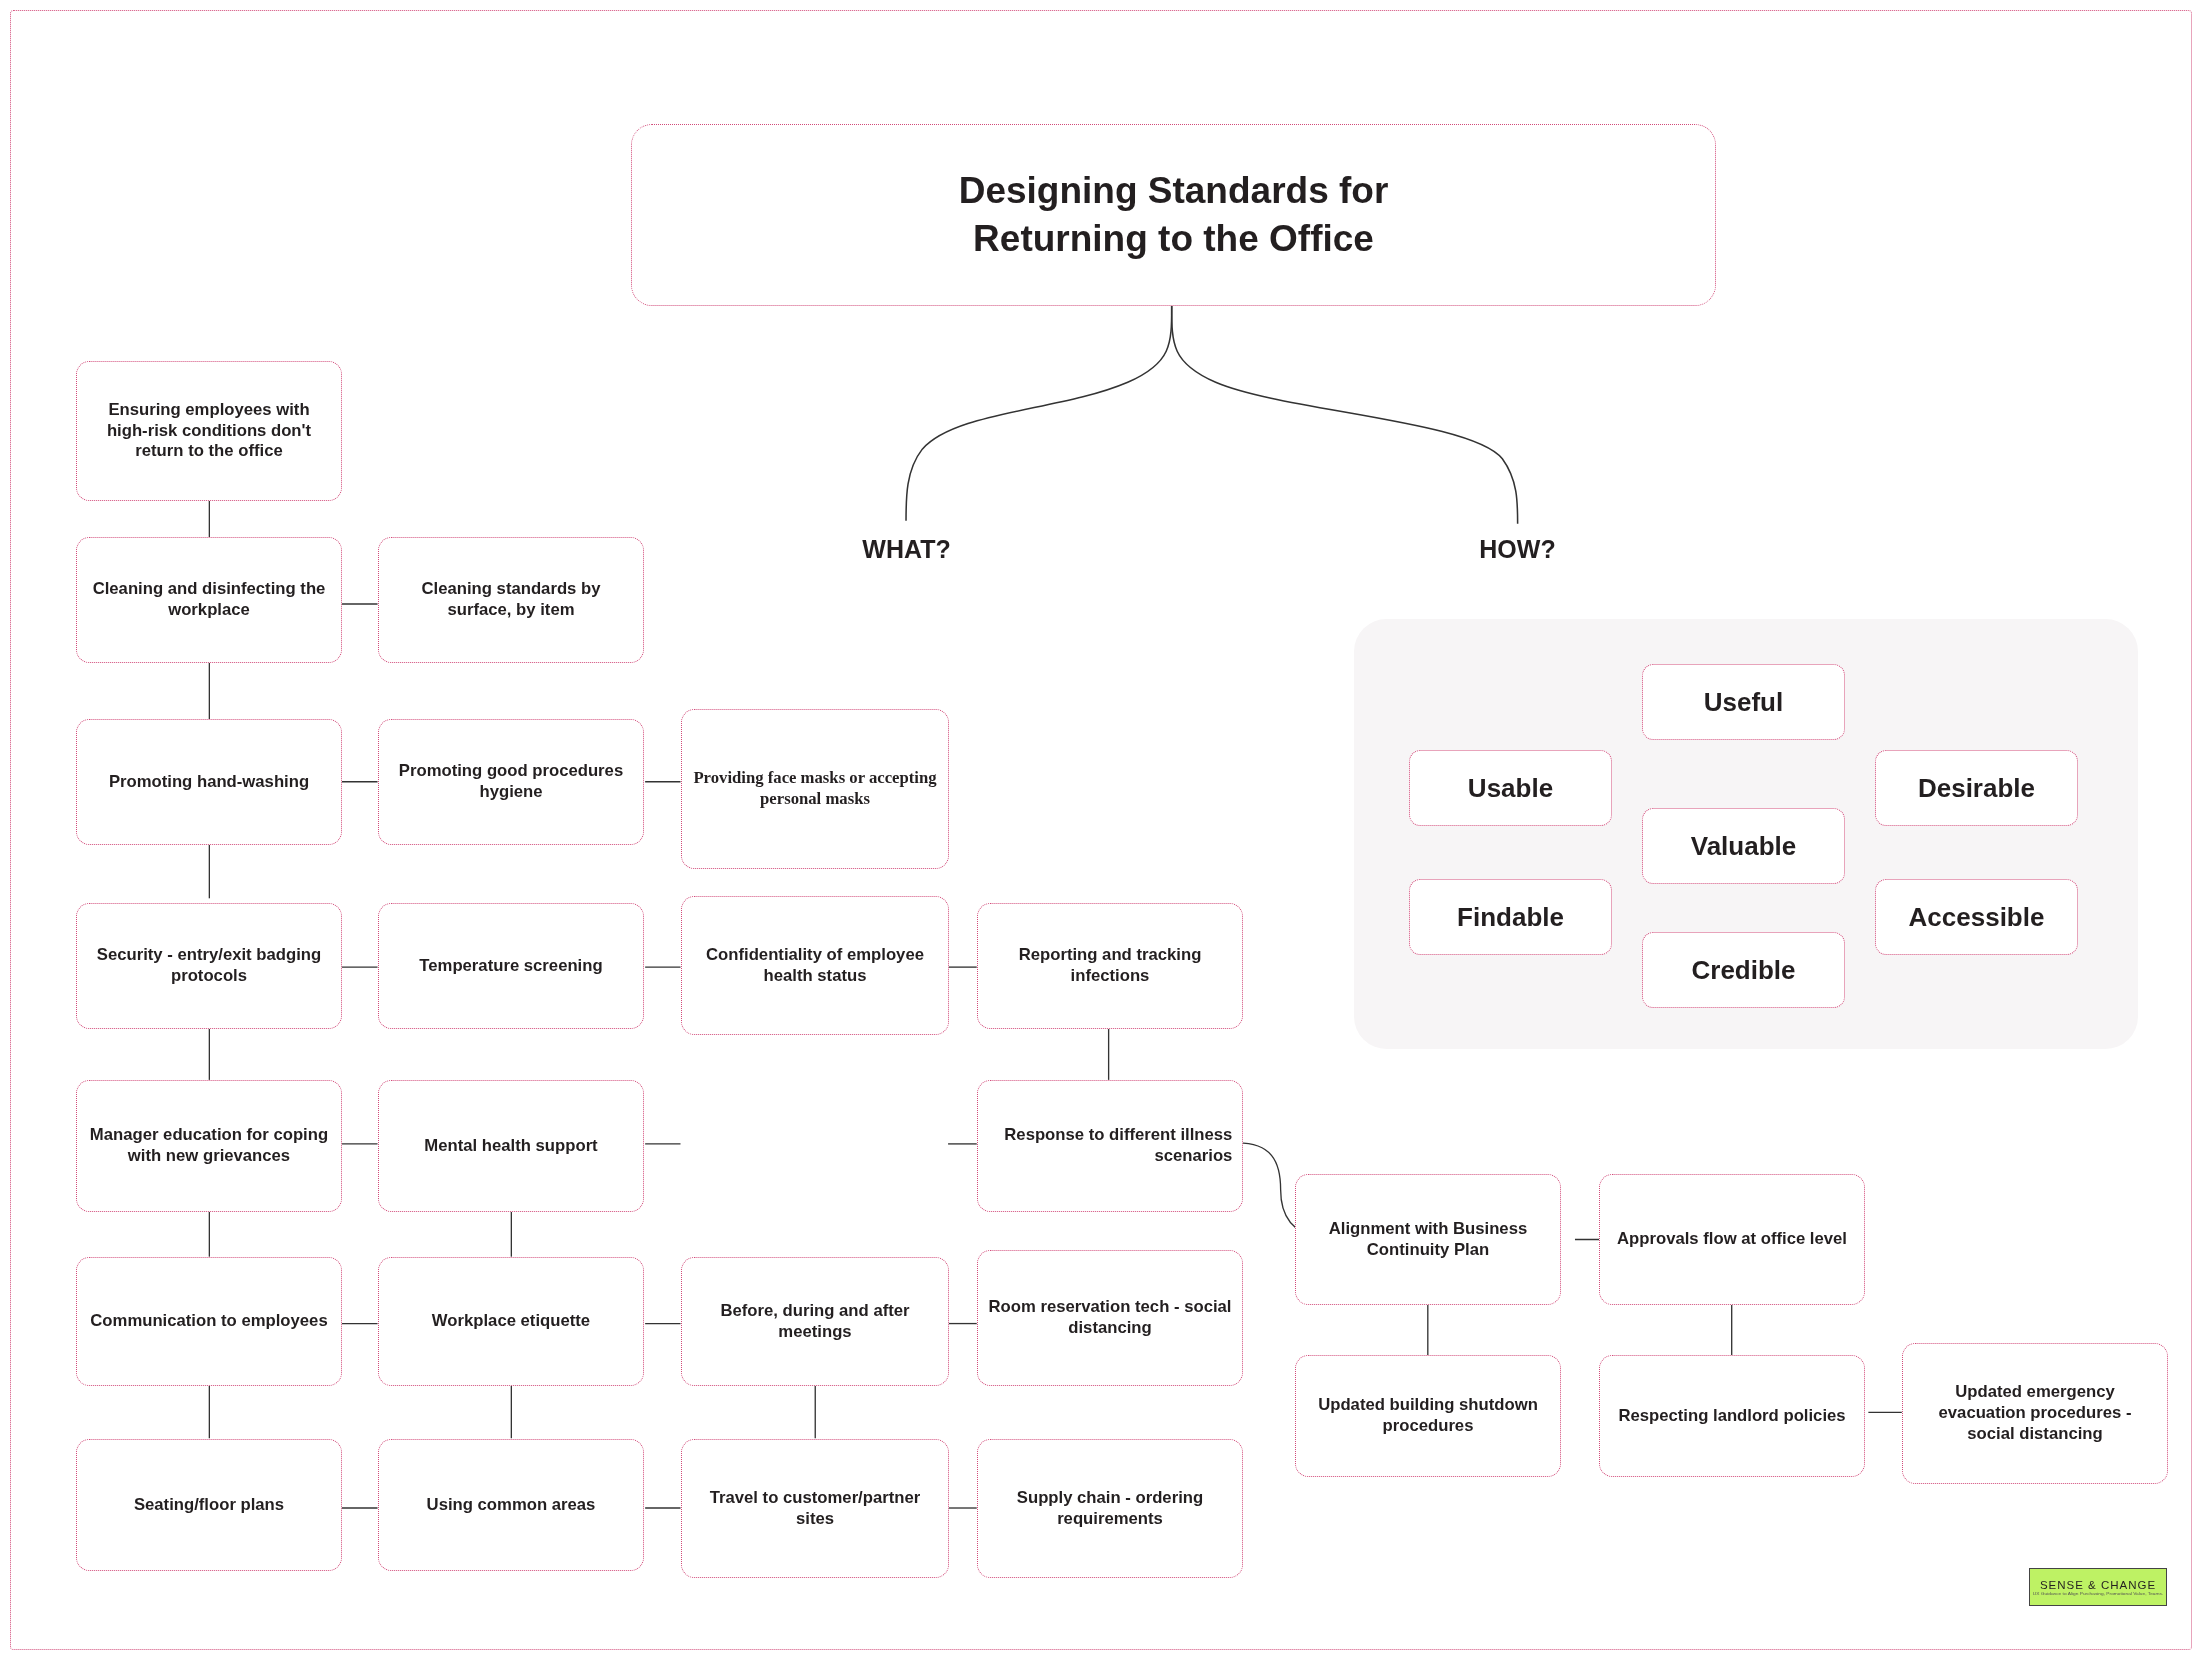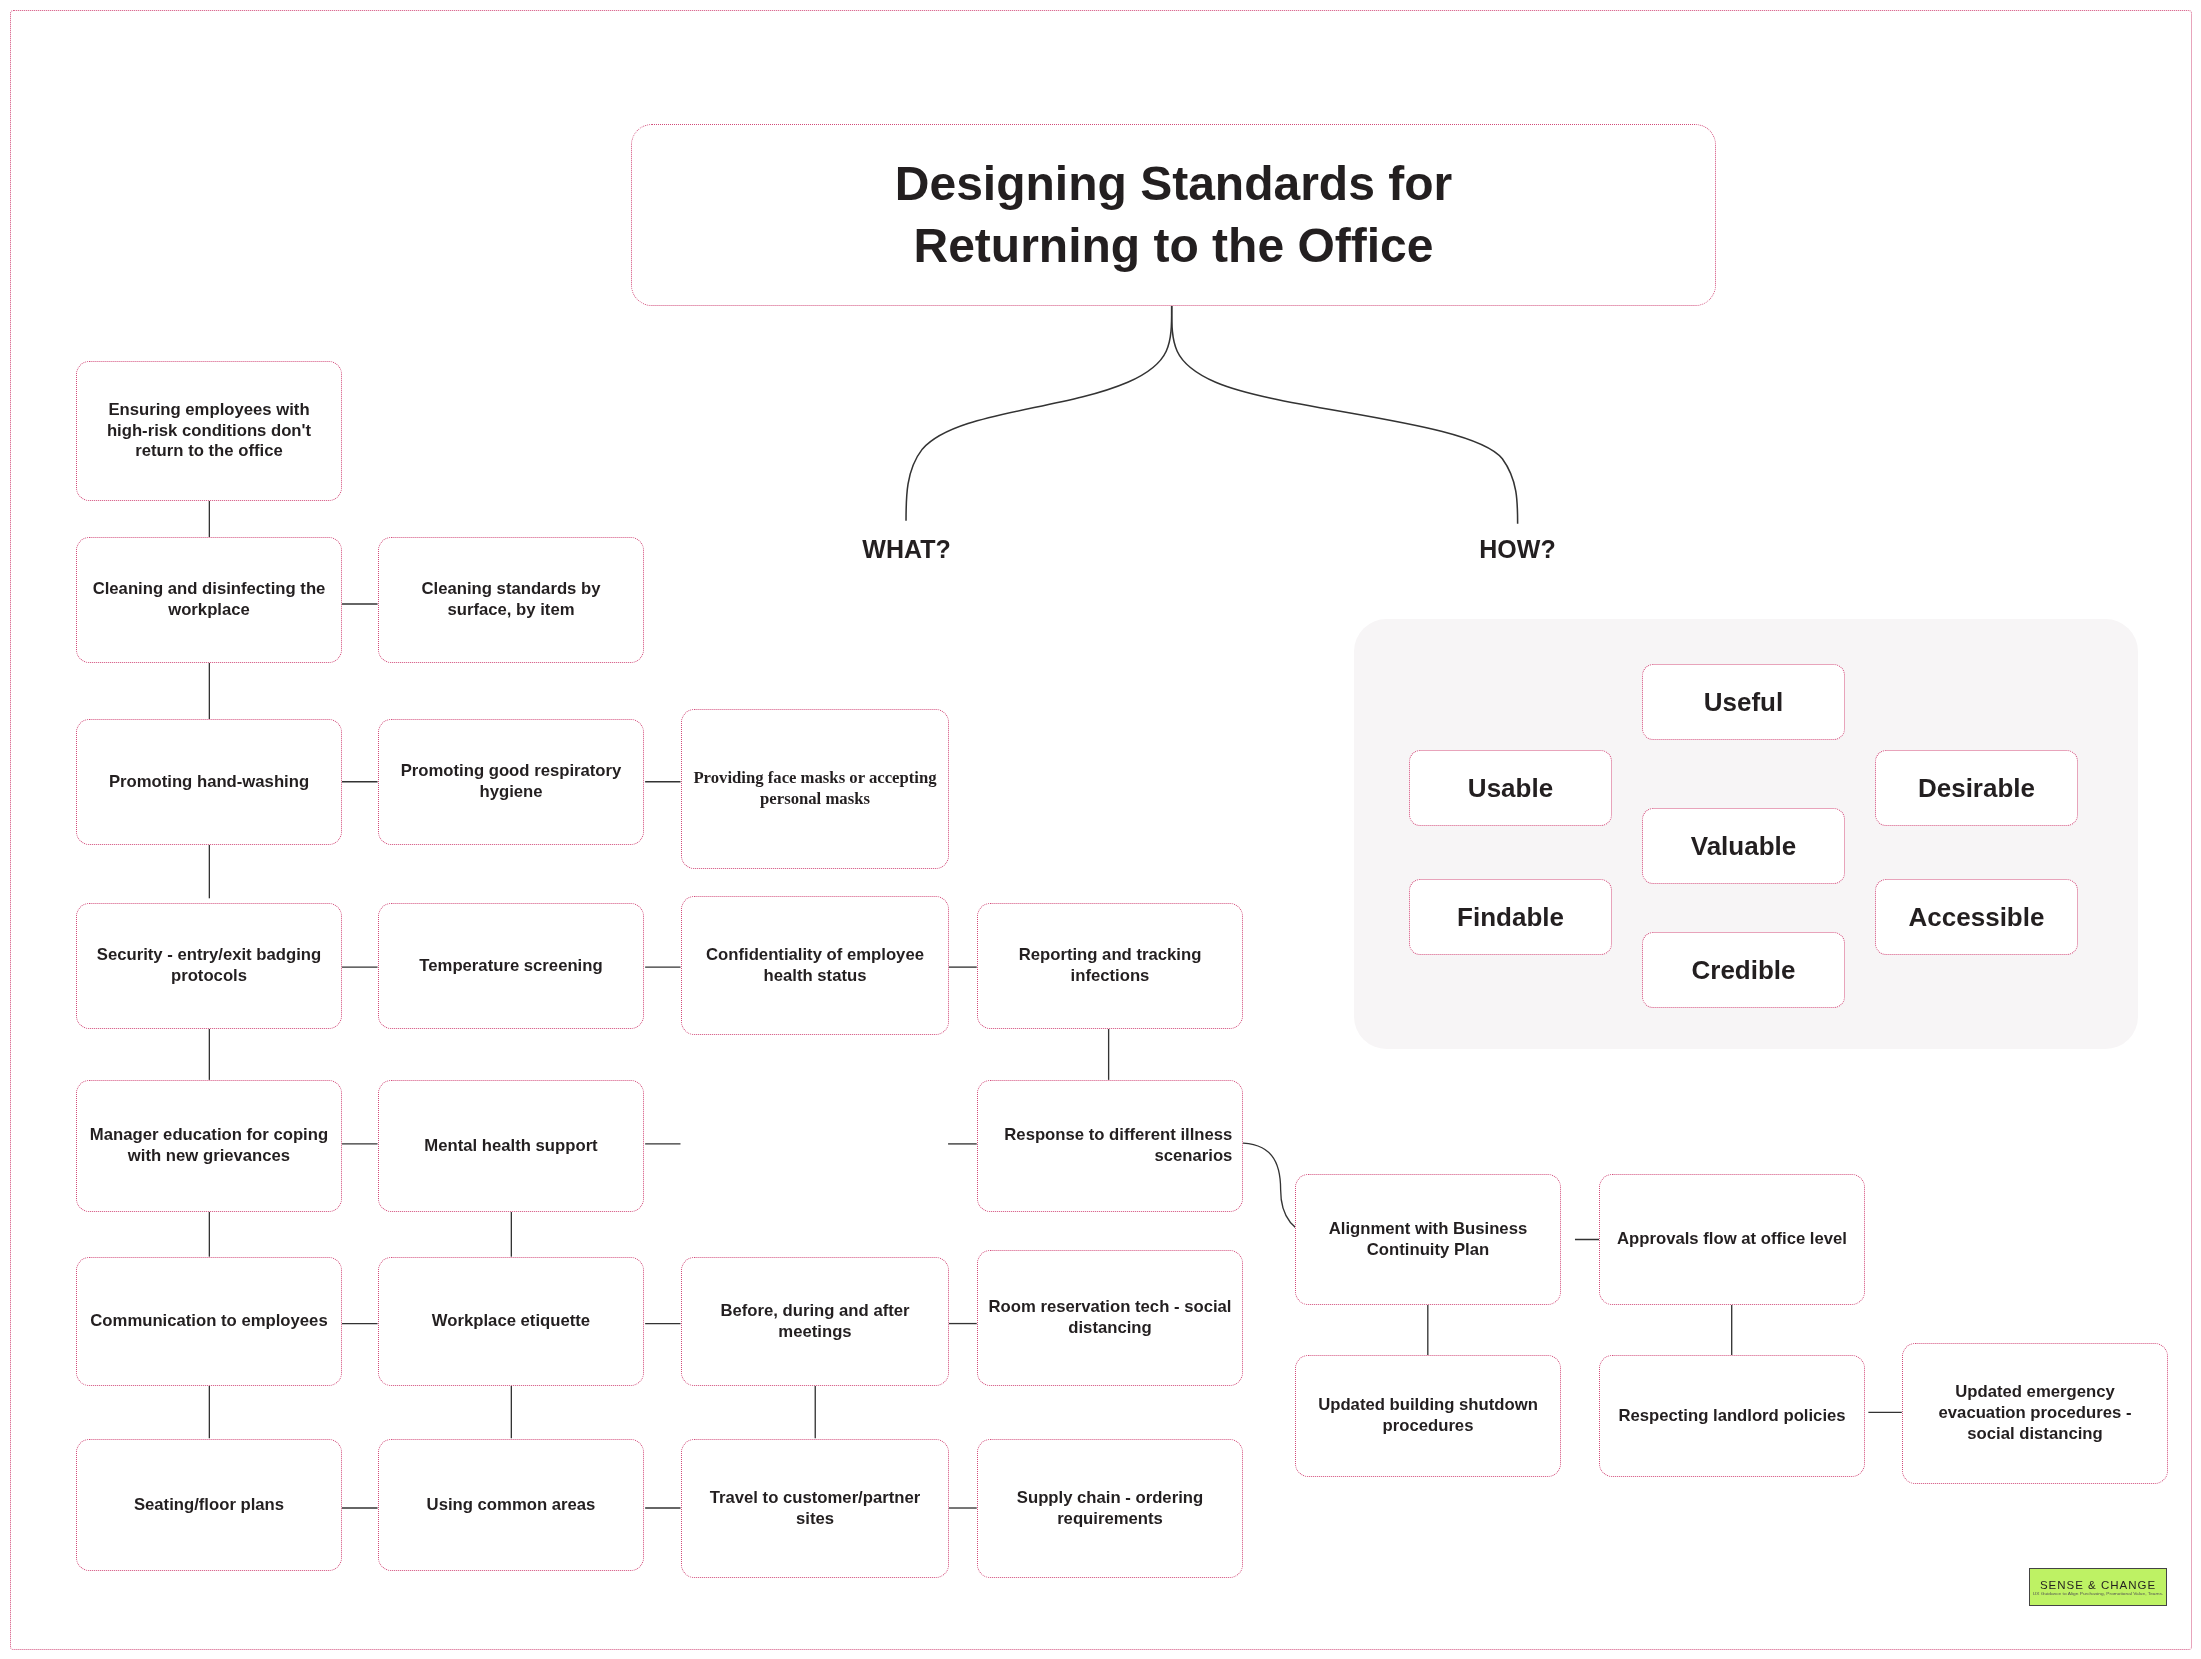--- a/index.html
+++ b/index.html
@@ -39,21 +39,21 @@
     display: flex;
     align-items: center;
     justify-content: center;
     text-align: center;
     font-weight: bold;
     line-height: 1.25;
     padding: 5.7px 9.6px;
     color: #231f20;
   }
   .node.title {
-    font-size: 48px;
+    font-size: 37px;
     border-radius: 21px;
     line-height: 1.3;
   }
   .node.small {
     font-size: 16.7px;
   }
   .node.qual {
     font-size: 26px;
     border-radius: 11.5px;
   }
@@ -186,21 +186,21 @@
   <div class="node small" style="left:76px; top:537px; width:266px; height:126px;">
     <span>Cleaning and disinfecting the workplace</span>
   </div>
   <div class="node small" style="left:378px; top:537px; width:266px; height:126px;">
     <span>Cleaning standards by surface, by item</span>
   </div>
   <div class="node small" style="left:76px; top:719px; width:266px; height:126px;">
     <span>Promoting hand-washing</span>
   </div>
   <div class="node small" style="left:378px; top:719px; width:266px; height:126px;">
-    <span>Promoting good respiratory hygiene</span>
+    <span>Promoting good procedures hygiene</span>
   </div>
   <div class="node small" style="left:681px; top:709px; width:268px; height:160px;font-family:Liberation Serif, serif;">
     <span>Providing face masks or accepting personal masks</span>
   </div>
 
   <div class="node small" style="left:76px; top:903px; width:266px; height:126px;">
     <span>Security - entry/exit badging protocols</span>
   </div>
   <div class="node small" style="left:378px; top:903px; width:266px; height:126px;">
     <span>Temperature screening</span>

